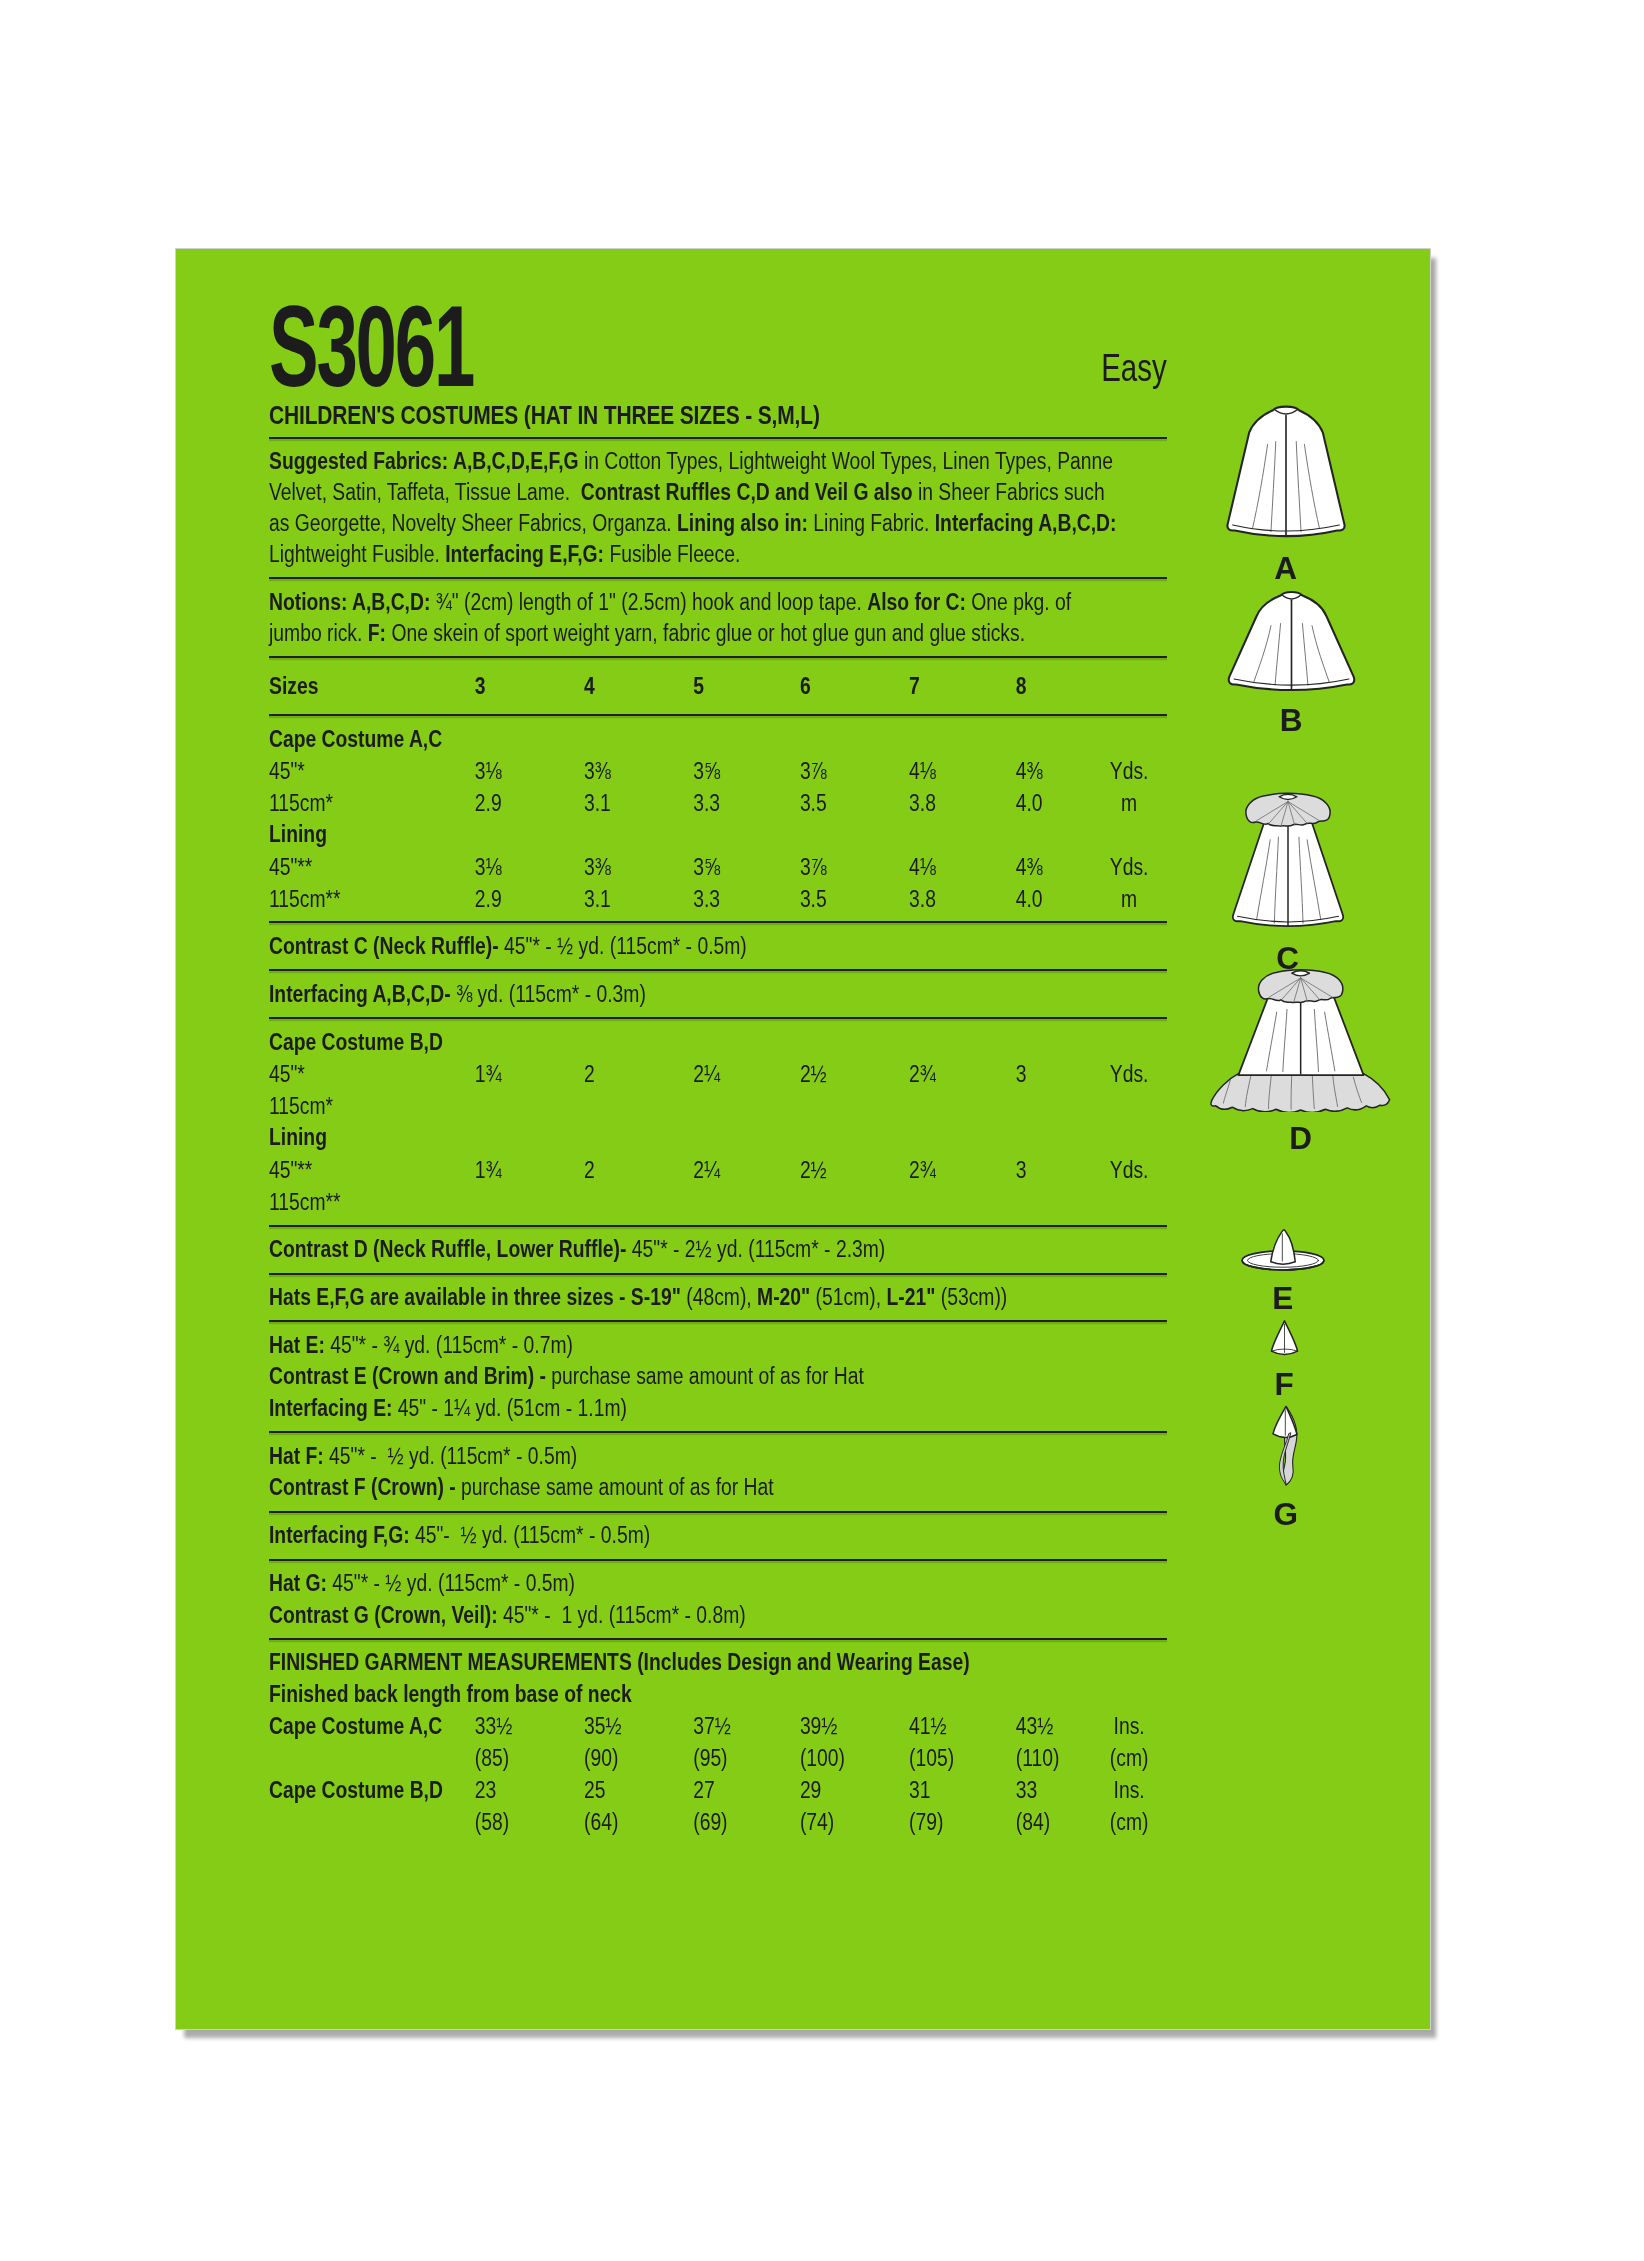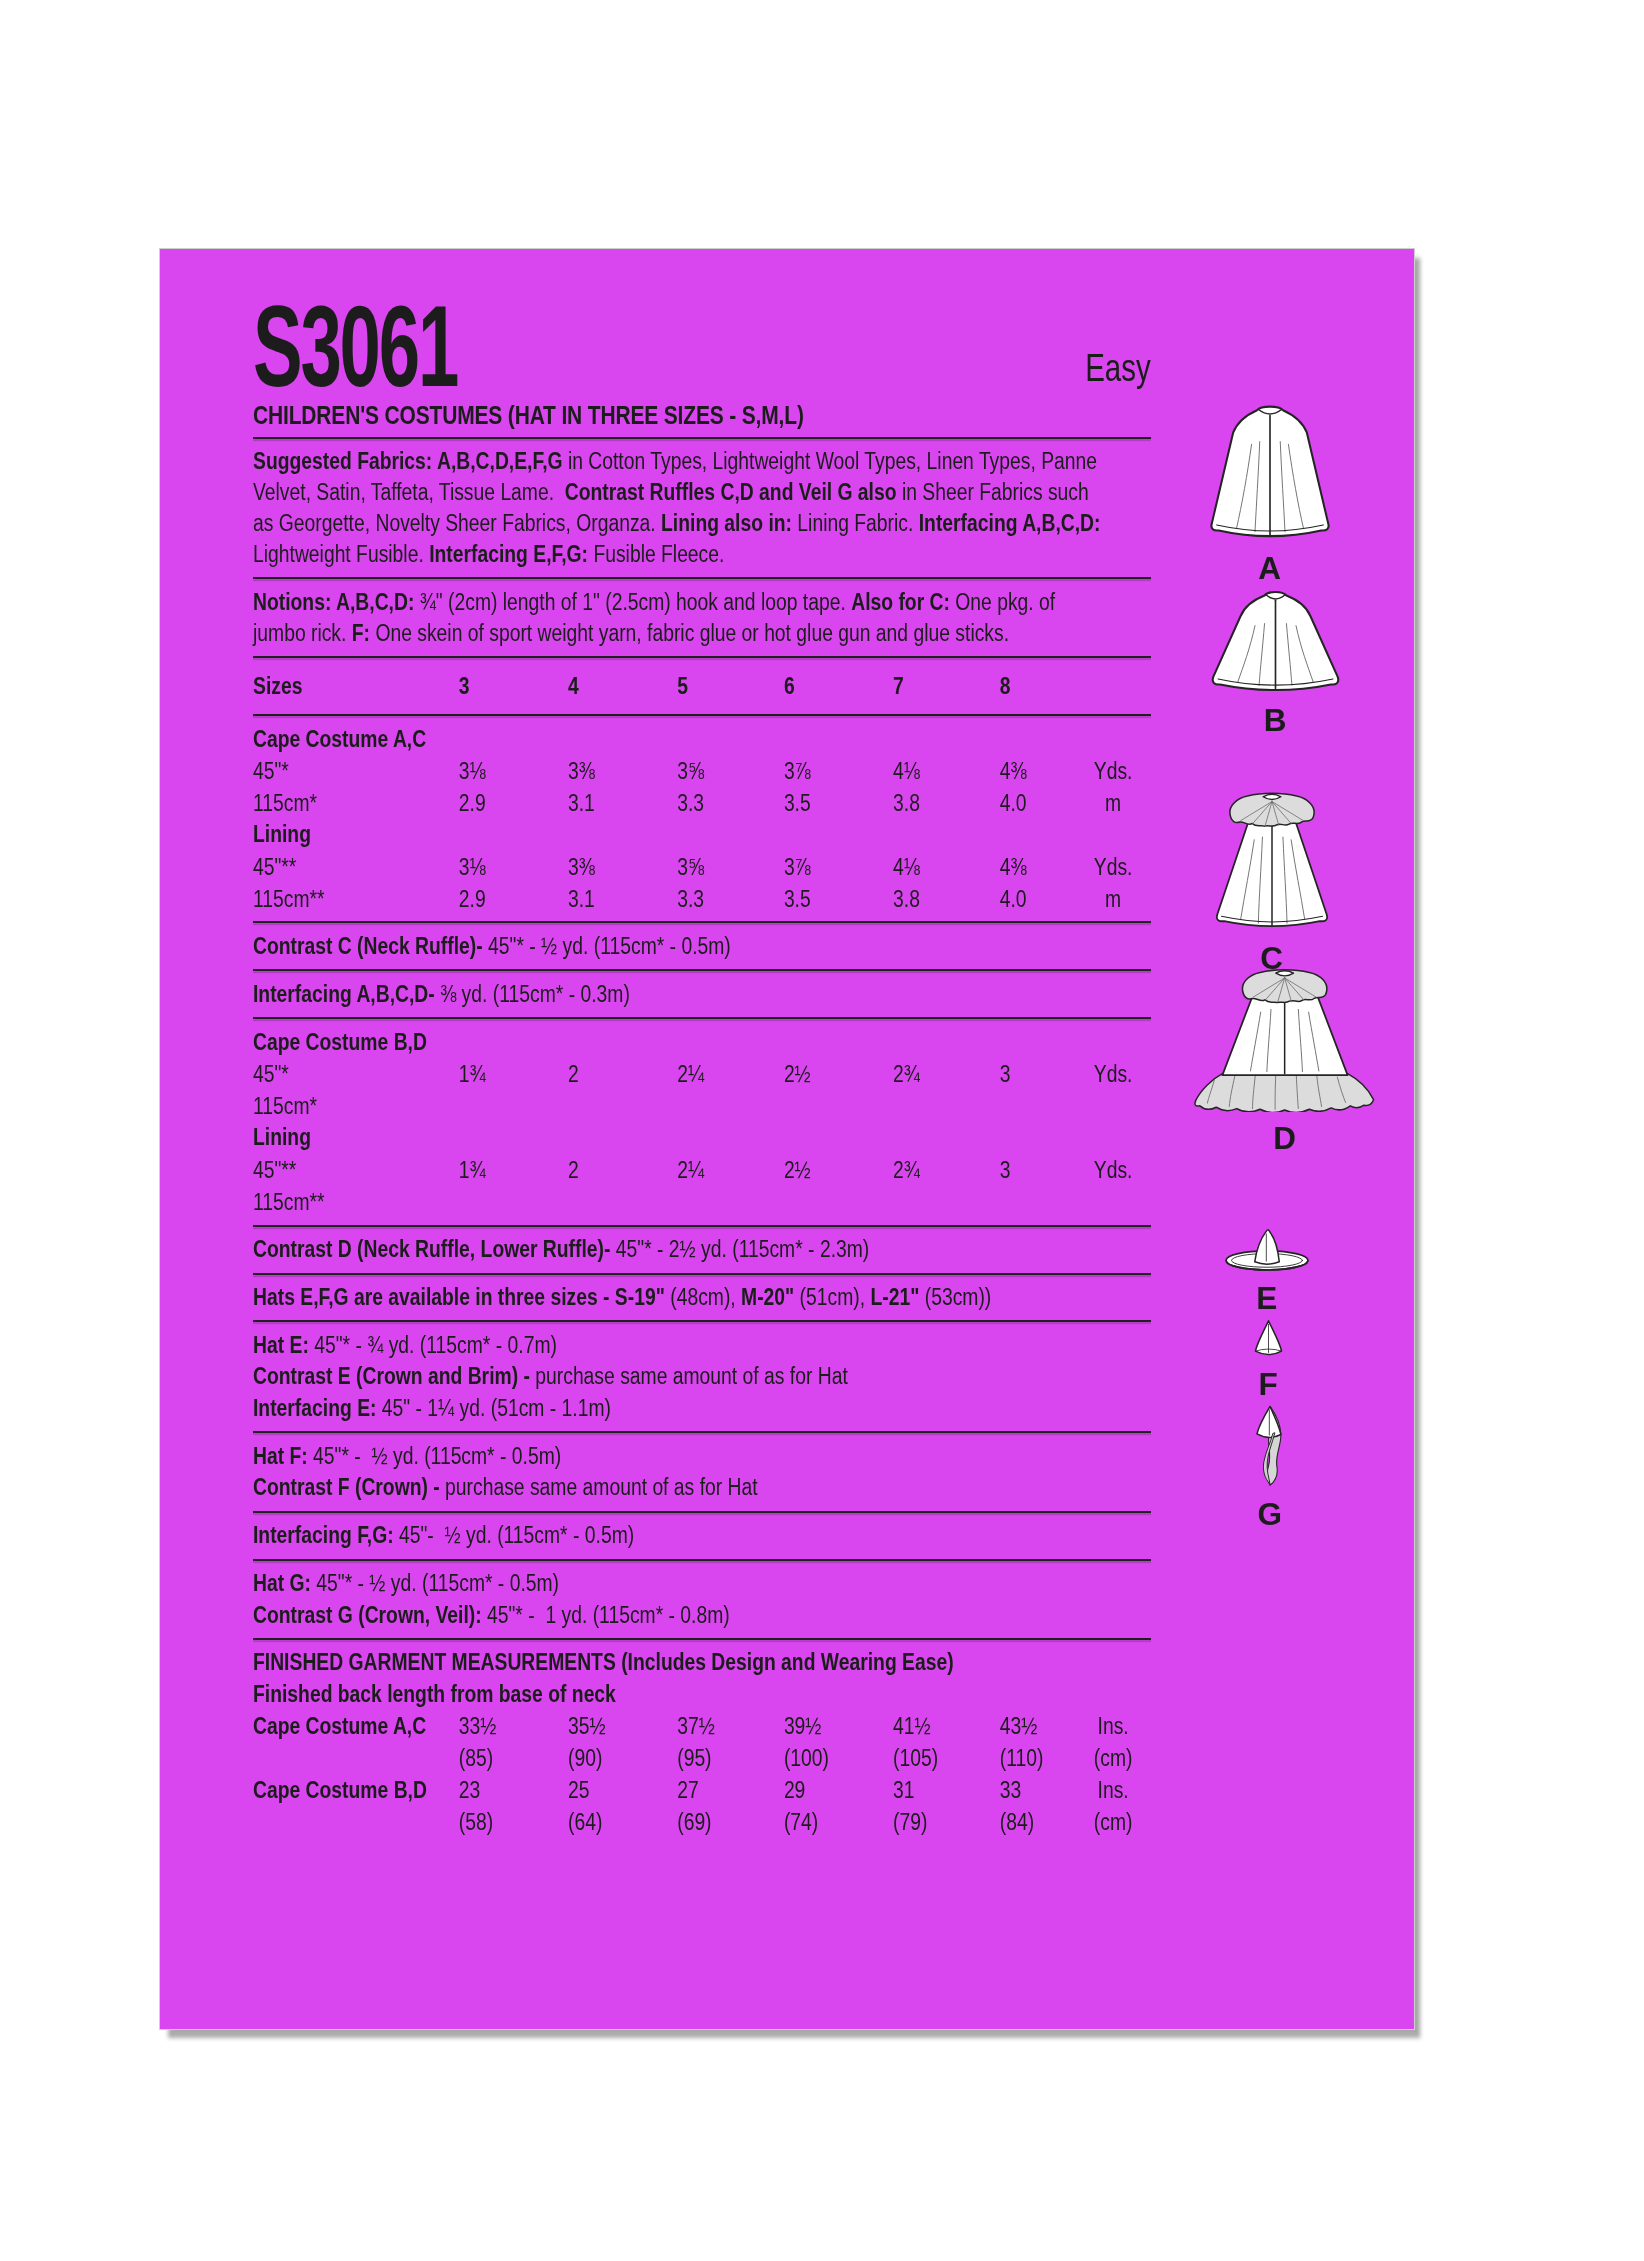--- a/index.html
+++ b/index.html
@@ -1,18 +1,18 @@
 <!DOCTYPE html>
 <html style="font-size:11px"><head>
 <meta charset="utf-8">
 <style>
   html,body{margin:0;padding:0;width:1645px;height:2261px;background:#ffffff;overflow:hidden;}
   body{font-family:"Liberation Sans","DejaVu Sans",sans-serif;color:#1c1c1c;
        -webkit-font-smoothing:antialiased;}
-  .page{position:absolute;left:159px;top:248px;width:1254px;height:1780px;background:#d946ef;
+  .page{position:absolute;left:175px;top:248px;width:1254px;height:1780px;background:#84cc16;
         border:0.7px solid #cfcfcf;box-shadow:7.5px 9px 4.1px -1.4px rgba(0,0,0,0.34);}
   
   .content{position:absolute;left:93px;top:51px;width:1069px;
            transform:scaleX(0.84);transform-origin:0 0;}
   .hdr{display:flex;justify-content:space-between;align-items:flex-end;height:90px;margin-bottom:11px;}
   .pattern-number{font-size:115px;font-weight:bold;line-height:0.76;letter-spacing:-3.4px;
                   display:inline-block;transform:scaleX(0.77);transform-origin:0 100%;white-space:pre;}
   .difficulty{font-size:39px;font-weight:400;line-height:1;display:inline-block;
               transform:scaleX(0.9);transform-origin:100% 100%;margin-bottom:2.7px;}
   .doc-title{font-size:25px;font-weight:bold;letter-spacing:-0.2px;line-height:29px;white-space:pre;}

